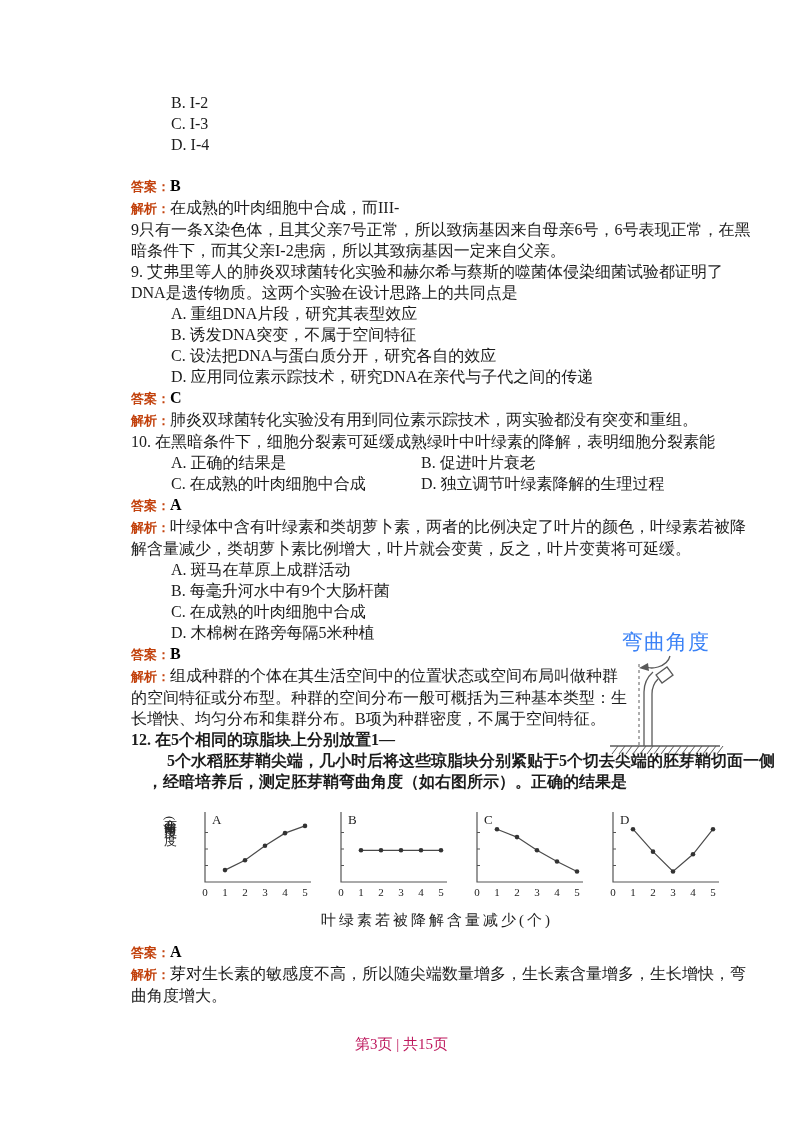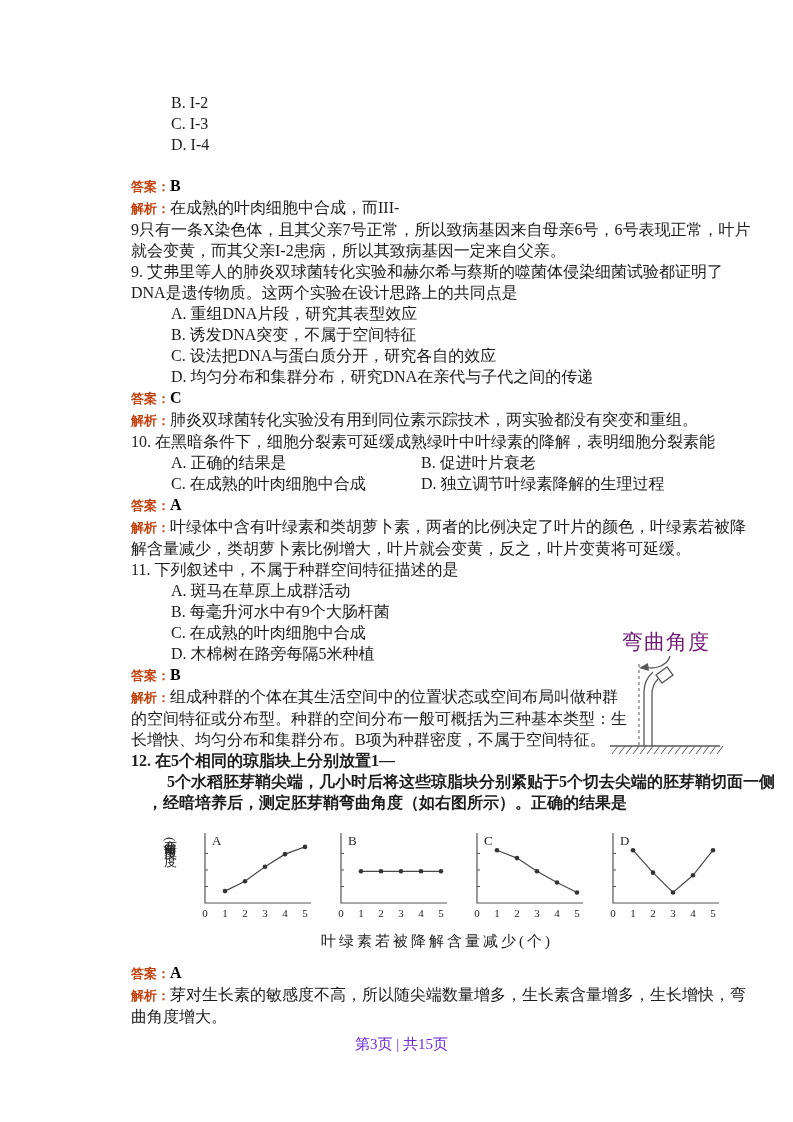--- a/index.html
+++ b/index.html
@@ -22,21 +22,21 @@
   .ansline.tight{margin-top:0;}
   .lbl{font-weight:bold;color:#c2410c;font-family:"Liberation Sans","DejaVu Sans",sans-serif;font-size:13px;}
   p{margin:0;padding:0;}
   .optgrid{margin-left:40px;display:grid;grid-template-columns:250px 1fr;}
   .narrow{width:502px;}
   .q12line2{margin-left:36px;}
   .q12line3{margin-left:16px;}
 
   
   .plantfig{position:absolute;left:606px;top:630px;width:120px;text-align:center;}
-  .plantfig .figlabel{font-size:21px;line-height:24px;letter-spacing:1px;color:#701a75;white-space:nowrap;}
+  .plantfig .figlabel{font-size:21px;line-height:24px;letter-spacing:1px;color:#3b82f6;white-space:nowrap;}
   .fig-line{stroke:#5a5a5a;fill:none;stroke-width:1.3;}
   .fig-fill{fill:#5a5a5a;}
   .dash{stroke:#777;stroke-width:1.2;stroke-dasharray:3 3;fill:none;}
   .blockpoly{fill:#fff;stroke:#5a5a5a;stroke-width:1.3;}
 
   
   .charts-row{display:flex;align-items:flex-start;gap:10px;margin-left:30px;margin-top:14px;}
   .chart-ylabel{
     writing-mode:vertical-rl;text-orientation:mixed;
     font-size:13px;letter-spacing:2px;height:96px;line-height:18px;color:#222;
@@ -44,55 +44,54 @@
   }
   svg.chart{display:block;}
   .axis{fill:none;stroke:#555;stroke-width:1.2;}
   .ytick{stroke:#555;stroke-width:1;}
   .tick{font-size:11px;text-anchor:middle;fill:#222;font-family:"Liberation Serif","DejaVu Serif",serif;}
   .cname{font-size:13px;fill:#222;font-family:"Liberation Serif","DejaVu Serif",serif;}
   .cline{fill:none;stroke:#4a4a4a;stroke-width:1.2;}
   .cdot{fill:#333;}
   .chart-xcaption{margin-top:4px;margin-left:30px;width:552px;text-align:center;font-size:15px;letter-spacing:3px;color:#222;}
 
-  .footer{position:absolute;left:10px;right:0;top:1034px;text-align:center;font-size:15px;color:#6d28d9;}
+  .footer{position:absolute;left:10px;right:0;top:1034px;text-align:center;font-size:15px;color:#be185d;}
 </style>
 </head>
 <body>
 
 <div class="page">
   <div class="content">
 
     <div class="opt">B. I-2</div>
     <div class="opt">C. I-3</div>
     <div class="opt">D. I-4</div>
 
     <p class="ansline"><span class="lbl">答案：</span><span>B</span></p>
     <p><span class="lbl">解析：</span><span>在成熟的叶肉细胞中合成，而III-</span></p>
-    <p class="stem">9只有一条X染色体，且其父亲7号正常，所以致病基因来自母亲6号，6号表现正常，叶片就会变黄，而其父亲I-2患病，所以其致病基因一定来自父亲。</p>
+    <p class="stem">9只有一条X染色体，且其父亲7号正常，所以致病基因来自母亲6号，6号表现正常，在黑暗条件下，而其父亲I-2患病，所以其致病基因一定来自父亲。</p>
 
     <p class="stem">9. 艾弗里等人的肺炎双球菌转化实验和赫尔希与蔡斯的噬菌体侵染细菌试验都证明了DNA是遗传物质。这两个实验在设计思路上的共同点是</p>
     <div class="opt">A. 重组DNA片段，研究其表型效应</div>
     <div class="opt">B. 诱发DNA突变，不属于空间特征</div>
     <div class="opt">C. 设法把DNA与蛋白质分开，研究各自的效应</div>
-    <div class="opt">D. 均匀分布和集群分布，研究DNA在亲代与子代之间的传递</div>
+    <div class="opt">D. 应用同位素示踪技术，研究DNA在亲代与子代之间的传递</div>
     <p class="ansline tight"><span class="lbl">答案：</span><span>C</span></p>
     <p><span class="lbl">解析：</span><span>肺炎双球菌转化实验没有用到同位素示踪技术，两实验都没有突变和重组。</span></p>
 
     <p class="stem">10. 在黑暗条件下，细胞分裂素可延缓成熟绿叶中叶绿素的降解，表明细胞分裂素能</p>
     <div class="optgrid">
       <span>A. 正确的结果是</span>
       <span>B. 促进叶片衰老</span>
       <span>C. 在成熟的叶肉细胞中合成</span>
       <span>D. 独立调节叶绿素降解的生理过程</span>
     </div>
     <p class="ansline tight"><span class="lbl">答案：</span><span>A</span></p>
     <p><span class="lbl">解析：</span><span>叶绿体中含有叶绿素和类胡萝卜素，两者的比例决定了叶片的颜色，叶绿素若被降解含量减少，类胡萝卜素比例增大，叶片就会变黄，反之，叶片变黄将可延缓。</span></p>
 
-    <p class="stem">11. 下列叙述中，不属于种群空间特征描述的是</p>
     <div class="opt">A. 斑马在草原上成群活动</div>
     <div class="opt">B. 每毫升河水中有9个大肠杆菌</div>
     <div class="opt">C. 在成熟的叶肉细胞中合成</div>
     <div class="opt">D. 木棉树在路旁每隔5米种植</div>
     <p class="ansline tight"><span class="lbl">答案：</span><span>B</span></p>
     <p class="narrow"><span class="lbl">解析：</span><span>组成种群的个体在其生活空间中的位置状态或空间布局叫做种群的空间特征或分布型。种群的空间分布一般可概括为三种基本类型：生长增快、均匀分布和集群分布。B项为种群密度，不属于空间特征。</span></p>
 
     <div class="nowrap">12. 在5个相同的琼脂块上分别放置1—</div>
     <div class="nowrap q12line2">5个水稻胚芽鞘尖端，几小时后将这些琼脂块分别紧贴于5个切去尖端的胚芽鞘切面一侧</div>
     <div class="nowrap q12line3">，经暗培养后，测定胚芽鞘弯曲角度（如右图所示）。正确的结果是</div>

